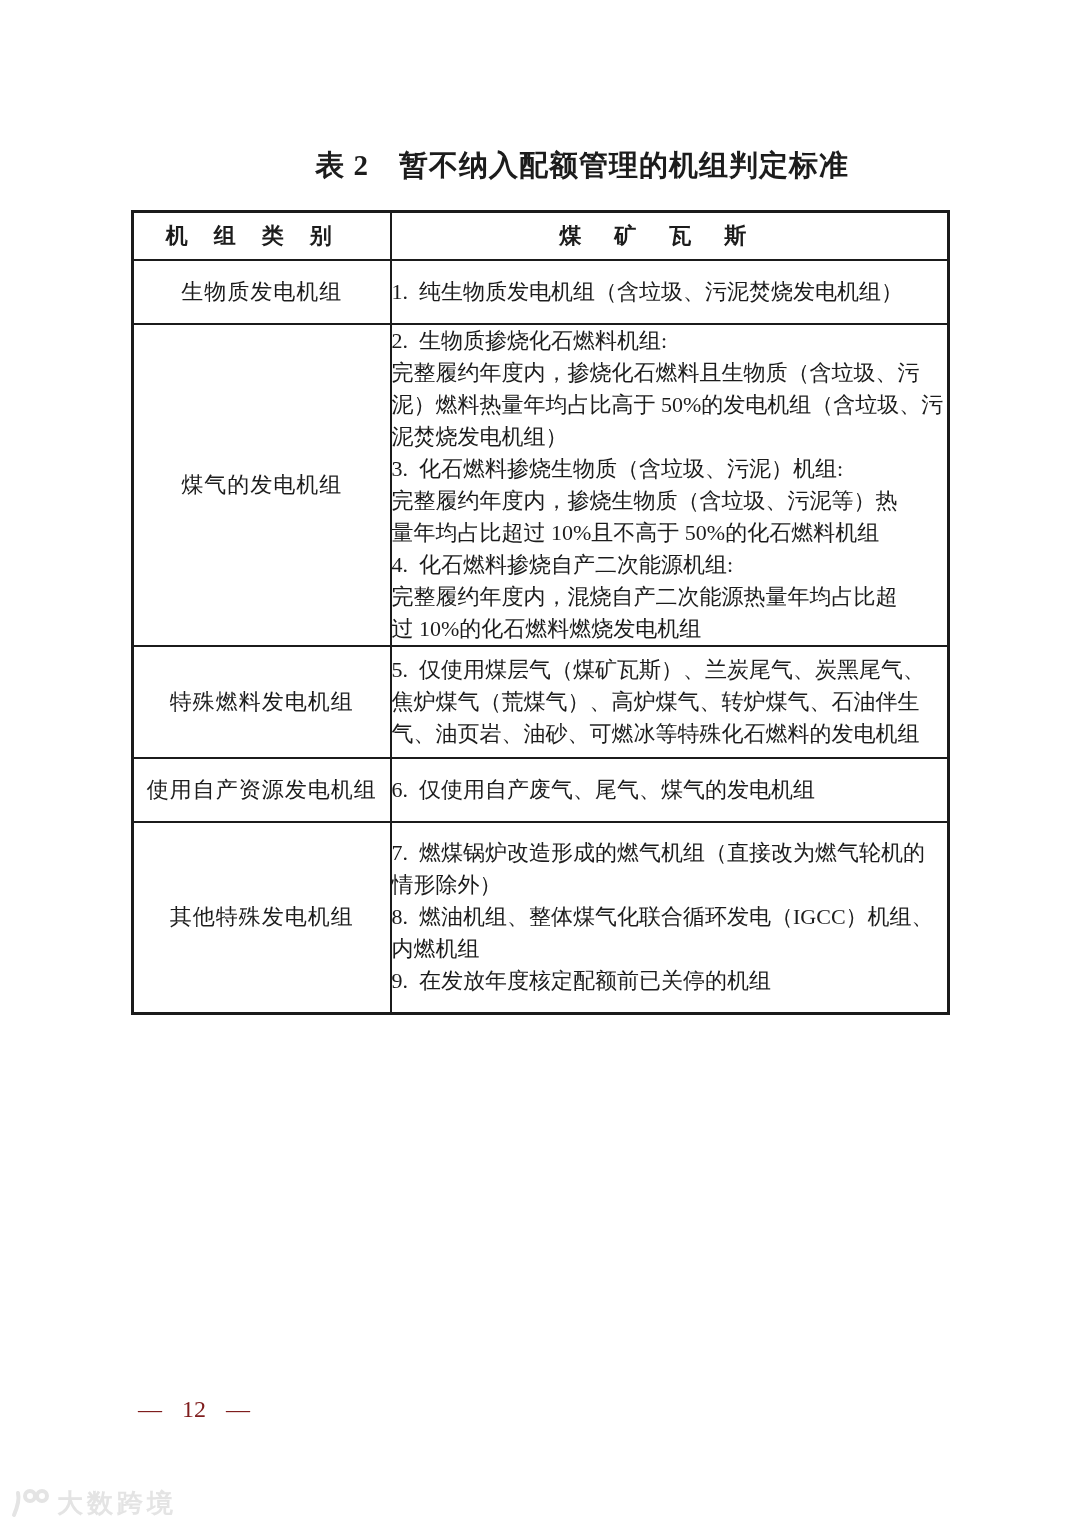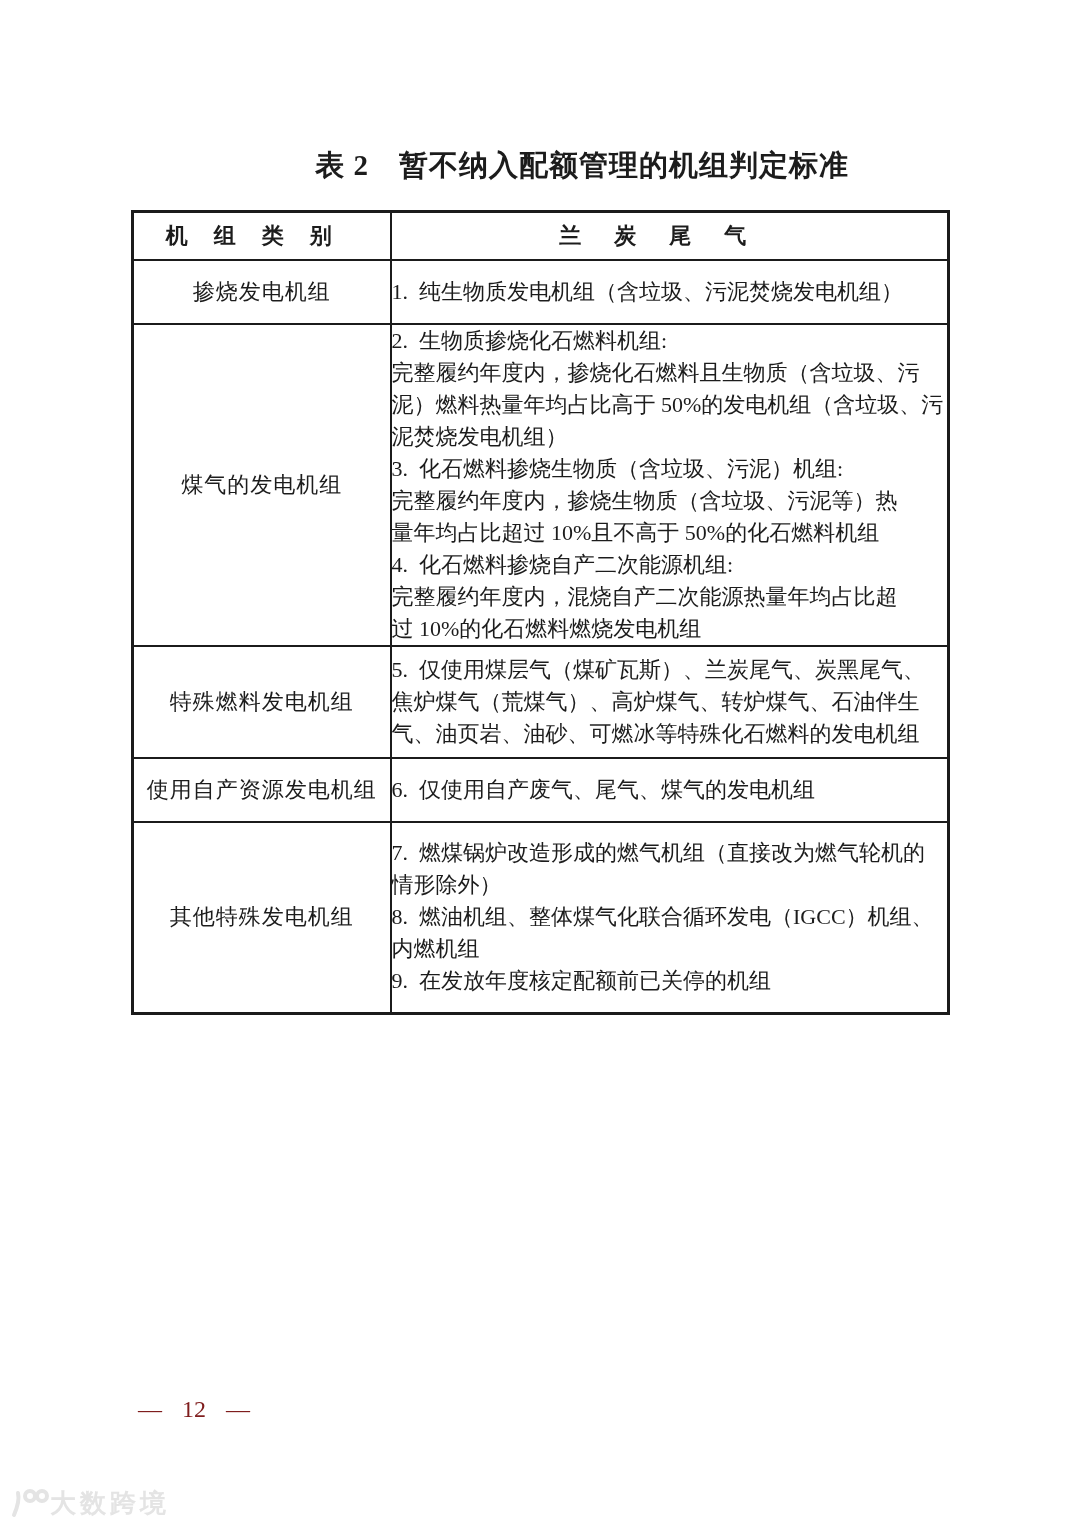--- a/index.html
+++ b/index.html
@@ -68,20 +68,21 @@
     font-size:24px;
     color:#7f1d1d;
     word-spacing:14px;
     white-space:pre;
   }
   .watermark{
     position:absolute;
     left:8px;top:1486px;
     display:flex;
     align-items:center;
+    gap:7px;
     color:#e4e4e4;
     font-family:"Liberation Sans","DejaVu Sans",sans-serif;
     font-weight:700;
     font-size:26px;
     letter-spacing:4px;
     user-select:none;
   }
 </style>
 </head>
 <body>
@@ -92,26 +93,26 @@
 
   <div class="tbl-wrap">
     <table class="criteria">
       <colgroup>
           <col class="c1">
           <col class="c2">
         </colgroup>
       <thead>
         <tr>
           <th class="h-cat">机组类别</th>
-          <th class="h-crit">兰炭尾气</th>
+          <th class="h-crit">煤矿瓦斯</th>
         </tr>
       </thead>
       <tbody id="table-body">
           <tr class="r0">
-      <td class="cat">掺烧发电机组</td>
+      <td class="cat">生物质发电机组</td>
       <td class="crit">
               <div class="line">1.  纯生物质发电机组（含垃圾、污泥焚烧发电机组）</div>
             </td>
     </tr>
           <tr class="r1">
       <td class="cat">煤气的发电机组</td>
       <td class="crit">
               <div class="line">2.  生物质掺烧化石燃料机组:</div>
               <div class="line">完整履约年度内，掺烧化石燃料且生物质（含垃圾、污</div>
               <div class="line">泥）燃料热量年均占比高于 50%的发电机组（含垃圾、污</div>

